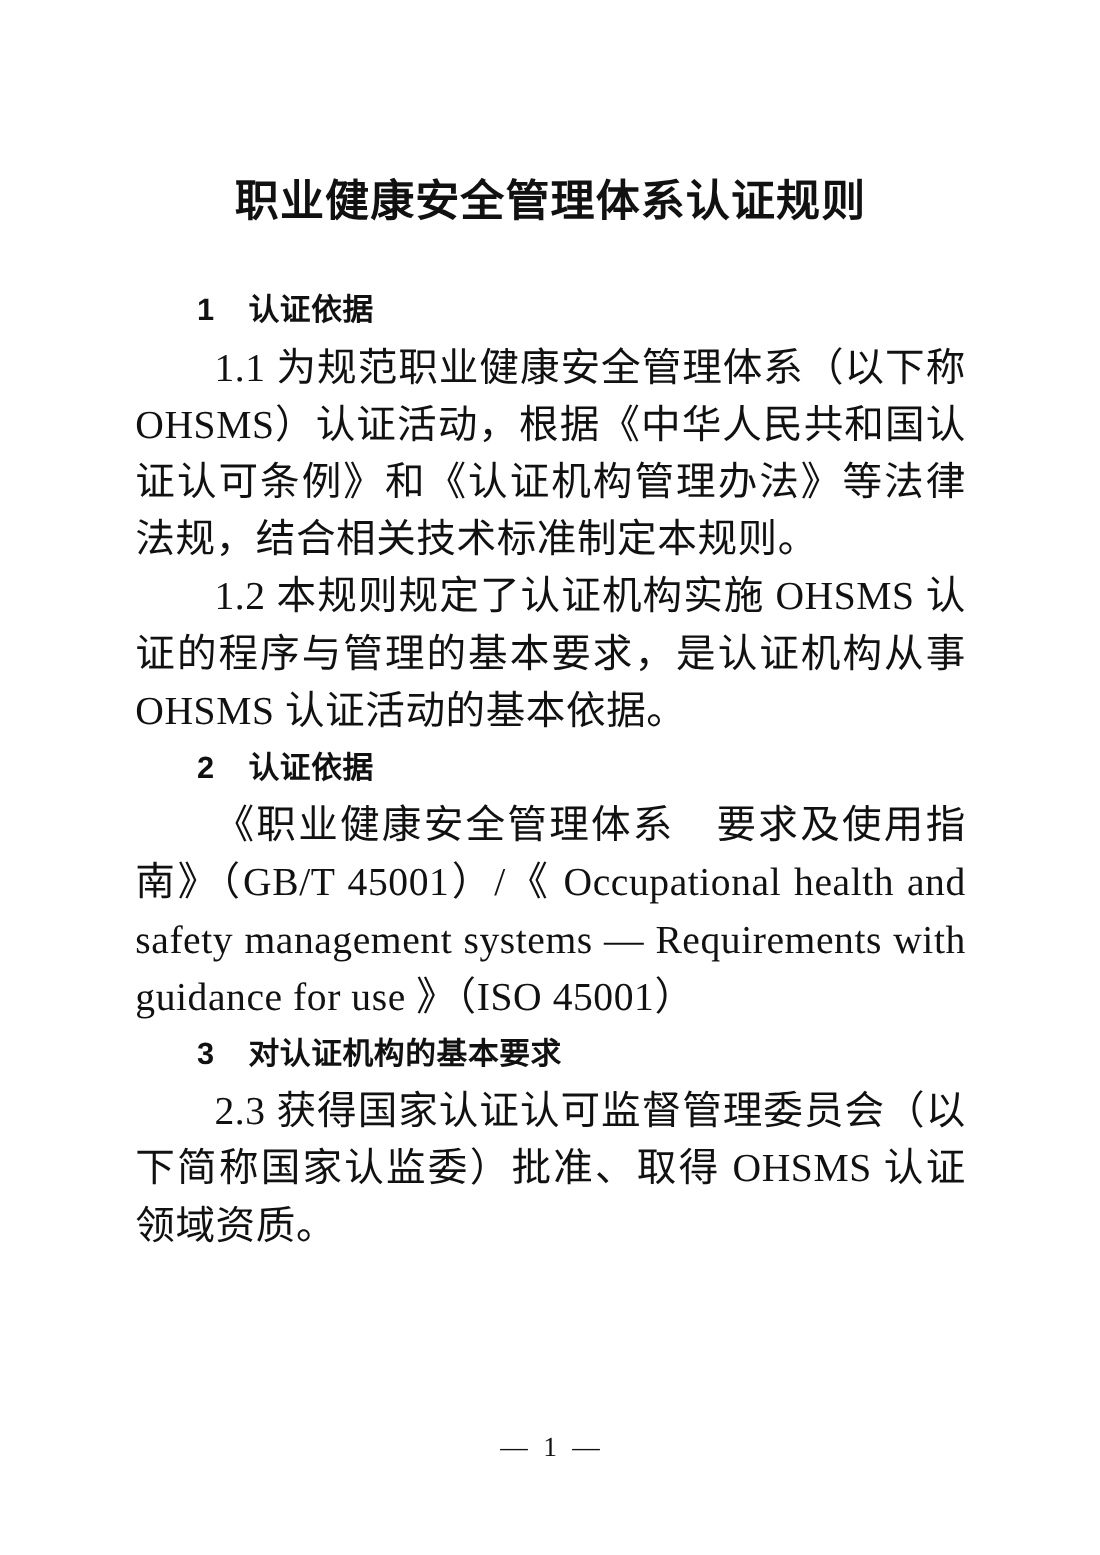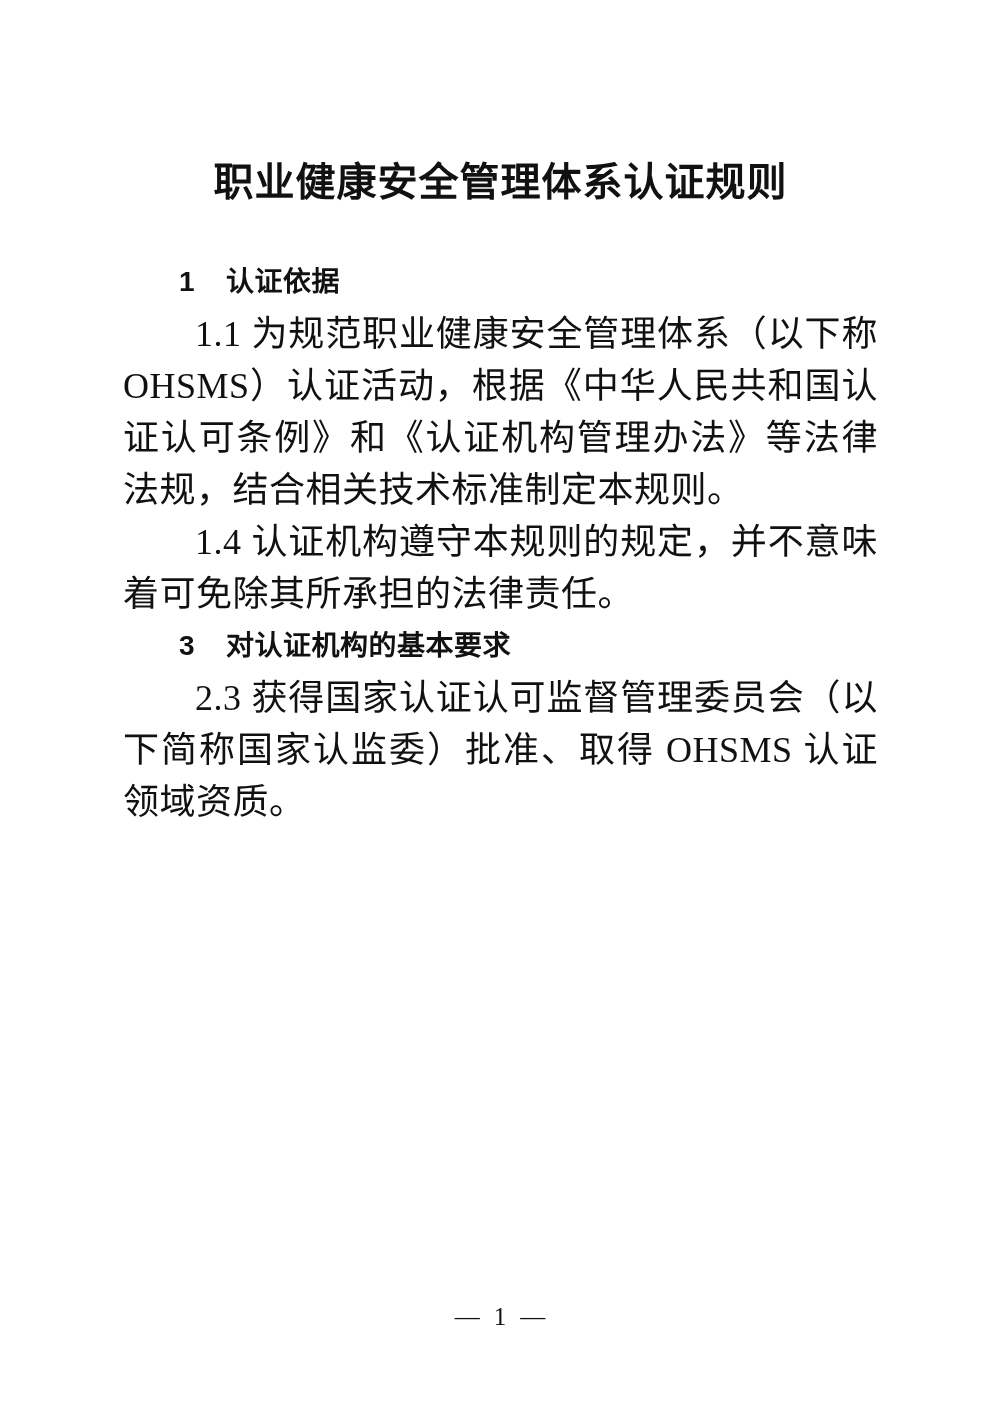--- a/index.html
+++ b/index.html
@@ -69,24 +69,28 @@
 
 <div class="page">
 
   <h1 class="doc-title">职业健康安全管理体系认证规则</h1>
 
   <section>
     <h2 class="sec-heading">
       <span class="sec-num">1</span><span>认证依据</span>
     </h2>
     <p class="para">1.1 为规范职业健康安全管理体系（以下称 OHSMS）认证活动，根据《中华人民共和国认证认可条例》和《认证机构管理办法》等法律法规，结合相关技术标准制定本规则。</p>
-    <p class="para">1.4 认证机构遵守本规则的规定，并不意味着可免除其所承担的法律责任。</p>
+    <p class="para">1.2 本规则规定了认证机构实施 OHSMS 认证的程序与管理的基本要求，是认证机构从事 OHSMS 认证活动的基本依据。</p>
   </section>
 
   <section>
+    <h2 class="sec-heading">
+      <span class="sec-num">2</span><span>认证依据</span>
+    </h2>
+    <p class="para">《职业健康安全管理体系　要求及使用指南》（GB/T 45001）/《 Occupational health and safety management systems — Requirements with guidance for use 》（ISO 45001）</p>
   </section>
 
   <section>
     <h2 class="sec-heading">
       <span class="sec-num">3</span><span>对认证机构的基本要求</span>
     </h2>
     <p class="para">2.3 获得国家认证认可监督管理委员会（以下简称国家认监委）批准、取得 OHSMS 认证领域资质。</p>
   </section>
 
   <div class="page-footer">

